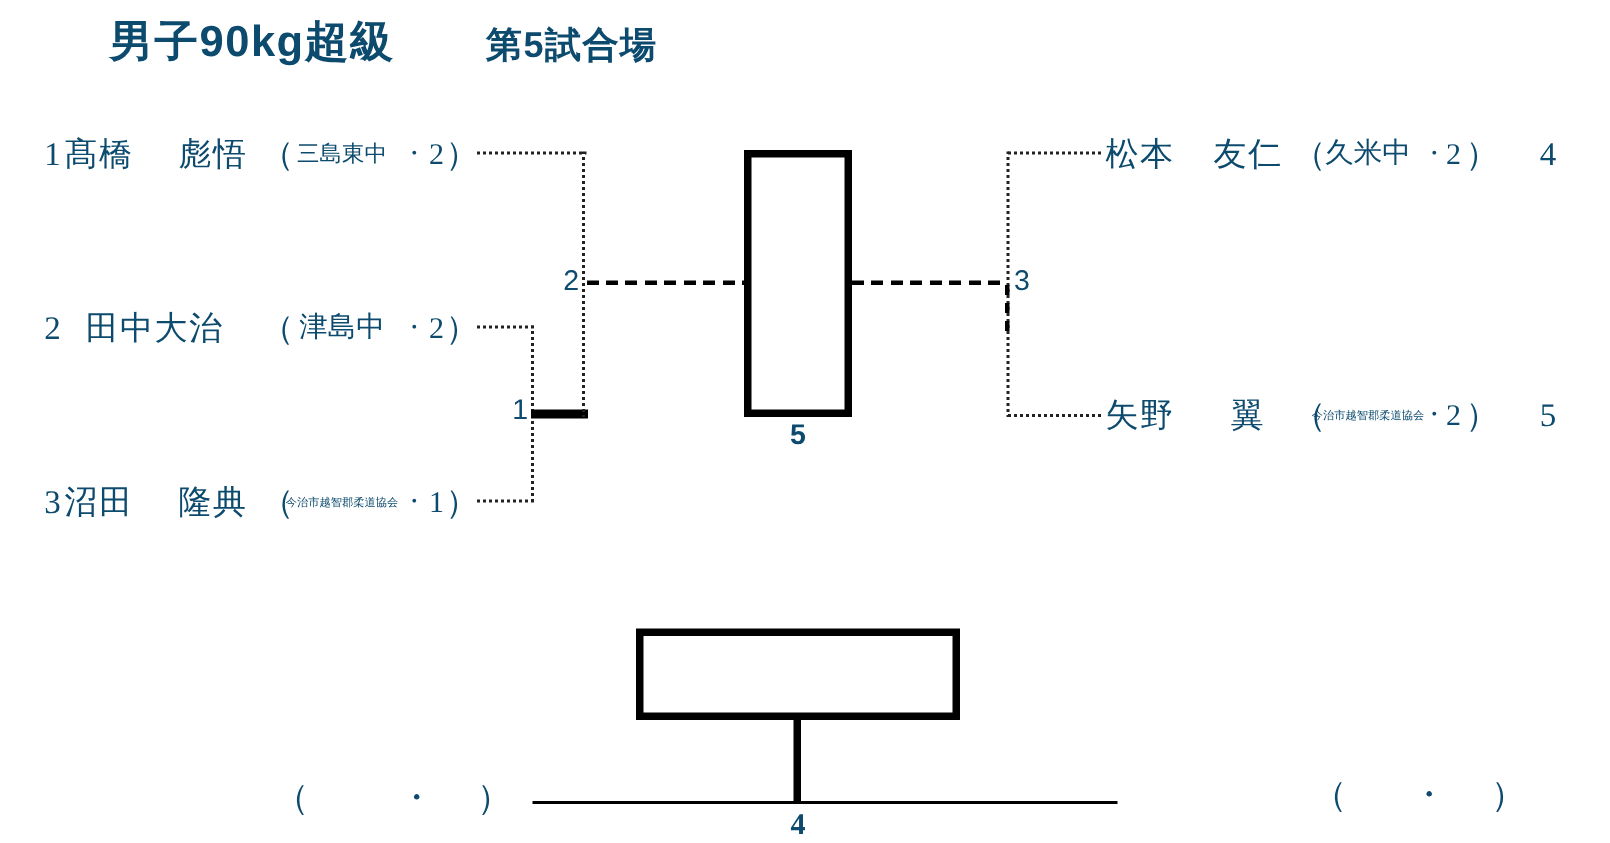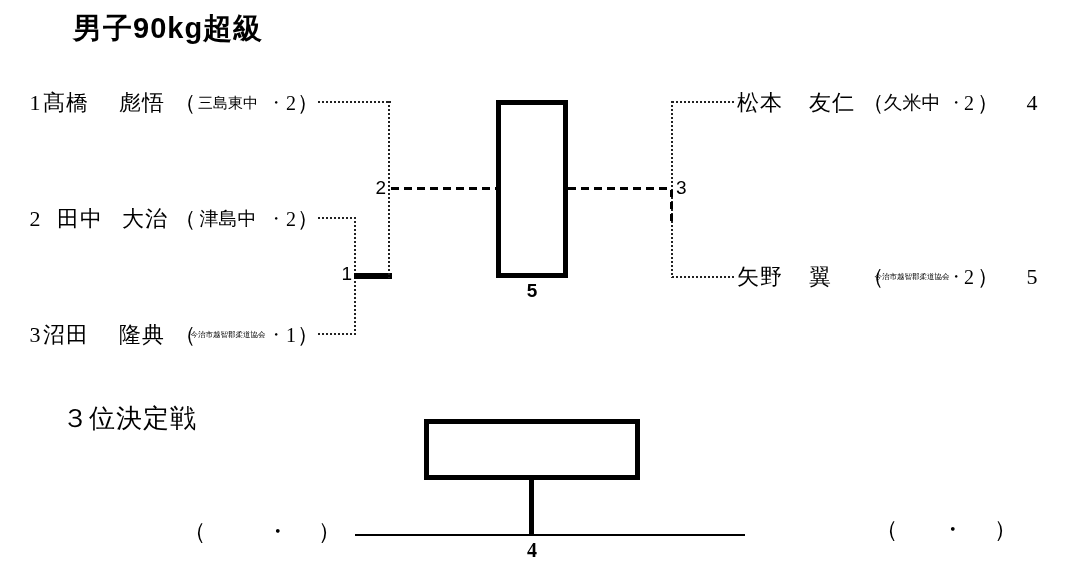--- a/index.html
+++ b/index.html
@@ -2,39 +2,39 @@
 <html><head>
 <meta charset="utf-8">
 <style>
   html,body{margin:0;padding:0;background:#fff;}
   #sheet{
     position:relative;
     width:1073px;height:562px;
     background:#ffffff;
     overflow:hidden;
     font-family:"Liberation Serif","DejaVu Serif",serif;
-    color:#000000;
+    color:#0c4a6e;
   }
   
   .title-main{
     position:absolute;left:73px;top:12px;
     font-family:"Liberation Sans","DejaVu Sans",sans-serif;
     font-weight:bold;font-size:29px;line-height:32px;letter-spacing:1px;
   }
   .title-venue{
     position:absolute;left:324px;top:17px;
     font-family:"Liberation Sans","DejaVu Sans",sans-serif;
     font-weight:bold;font-size:24px;line-height:27px;letter-spacing:1px;
   }
   
   .entry-row{position:absolute;left:0;width:1073px;height:30px;}
   .entry-row span{position:absolute;top:0;line-height:30px;white-space:nowrap;}
   .seed{font-size:22px;width:18px;text-align:center;}
   .surname,.given{font-size:22px;width:46px;letter-spacing:1px;}
-  .given{}
+  .given{text-align:center;}
   .paren{font-size:22px;}
   .dotsep{font-size:16px;width:12px;text-align:center;}
   .grade{font-size:20px;width:16px;text-align:center;}
   .club{text-align:center;}
   .club-lg{font-size:19px;}
   .club-md{font-size:15px;}
   .club-xs{font-size:7.5px;}
   
   .dot-h{position:absolute;height:2px;
     background-image:repeating-linear-gradient(90deg,#222 0 2px,transparent 2px 4px);}
@@ -58,36 +58,37 @@
   .third-title{position:absolute;font-size:26px;line-height:30px;letter-spacing:1px;}
   .slot-row{position:absolute;left:0;width:1073px;height:30px;}
   .slot-row span{position:absolute;top:0;line-height:30px;font-size:23px;}
 </style>
 </head>
 <body>
 
 <div id="sheet">
 
   <span class="title-main">男子90kg超級</span>
+  <span class="title-venue">第5試合場</span>
 
   <div class="entry-row" style="top:88px">
     <span class="seed" style="left:26px">1</span>
     <span class="surname" style="left:43px">髙橋</span>
     <span class="given" style="left:119px">彪悟</span>
     <span class="paren" style="left:174px">（</span>
     <span class="club club-md" style="left:188px;width:80px">三島東中</span>
     <span class="dotsep" style="left:268px">・</span>
     <span class="grade" style="left:283px">2</span>
     <span class="paren" style="left:297px">）</span>
   </div>
 
   <div class="entry-row" style="top:204px">
     <span class="seed" style="left:26px">2</span>
     <span class="surname" style="left:57px">田中</span>
-    <span class="given" style="left:122px">大治</span>
+    <span class="given" style="left:103px">大治</span>
     <span class="paren" style="left:174px">（</span>
     <span class="club club-lg" style="left:188px;width:80px">津島中</span>
     <span class="dotsep" style="left:268px">・</span>
     <span class="grade" style="left:283px">2</span>
     <span class="paren" style="left:297px">）</span>
   </div>
 
   <div class="entry-row" style="top:320px">
     <span class="seed" style="left:26px">3</span>
     <span class="surname" style="left:43px">沼田</span>
@@ -133,21 +134,20 @@
   <div class="dot-v" style="left:671px;top:101px;height:177px"></div>
   <div class="dash-v" style="left:670px;top:190px;height:36px"></div>
   <div class="dot-h" style="left:672px;top:101px;width:62px"></div>
   <div class="dot-h" style="left:672px;top:276px;width:62px"></div>
 
   <span class="match-num" style="left:334px;top:264px;width:18px;text-align:right">1</span>
   <span class="match-num" style="left:366px;top:178px;width:20px;text-align:right">2</span>
   <span class="match-num" style="left:676px;top:178px;width:20px;text-align:left">3</span>
   <span class="final-num" style="left:496px;top:281px;width:72px">5</span>
 
-  <span class="third-title" style="left:62px;top:404px">３位決定戦</span>
   <div class="final-box" style="left:424px;top:419px;width:216px;height:61px"></div>
   <div class="solid-bar" style="left:529px;top:479px;width:5px;height:56px"></div>
   <div class="thin-line" style="left:355px;top:534px;width:390px;height:2px"></div>
   <span class="bottom-num" style="left:502px;top:539px;width:60px">4</span>
 
   <div class="slot-row" style="top:517px">
     <span style="left:183px">（</span>
     <span style="left:266px">・</span>
     <span style="left:318px">）</span>
   </div>

